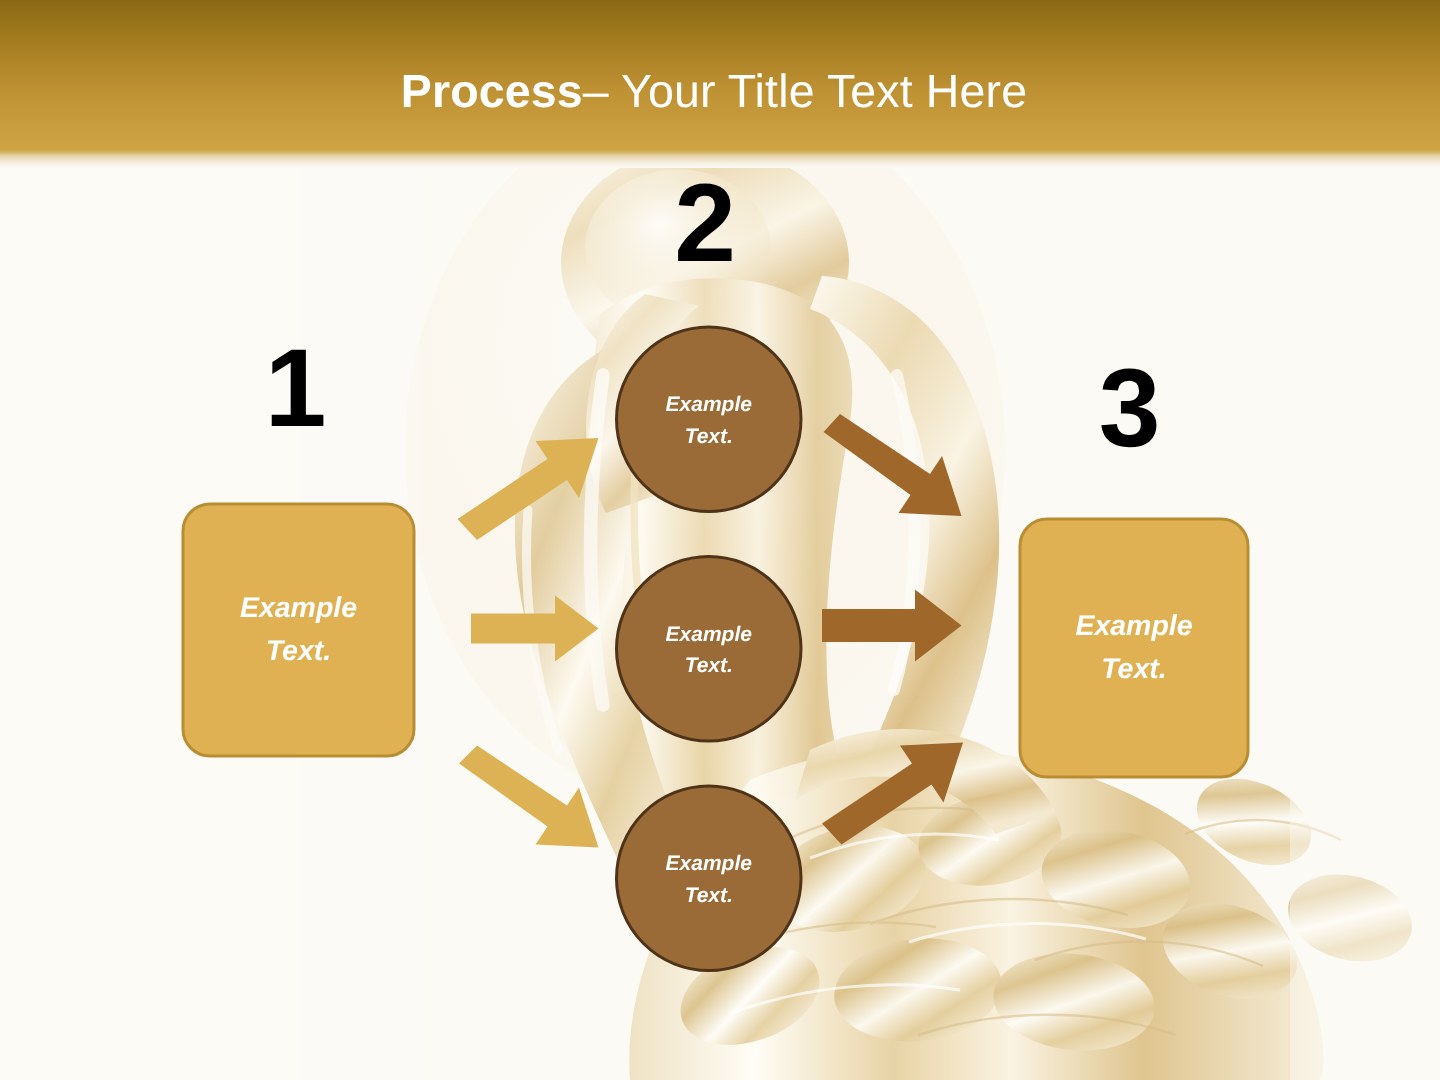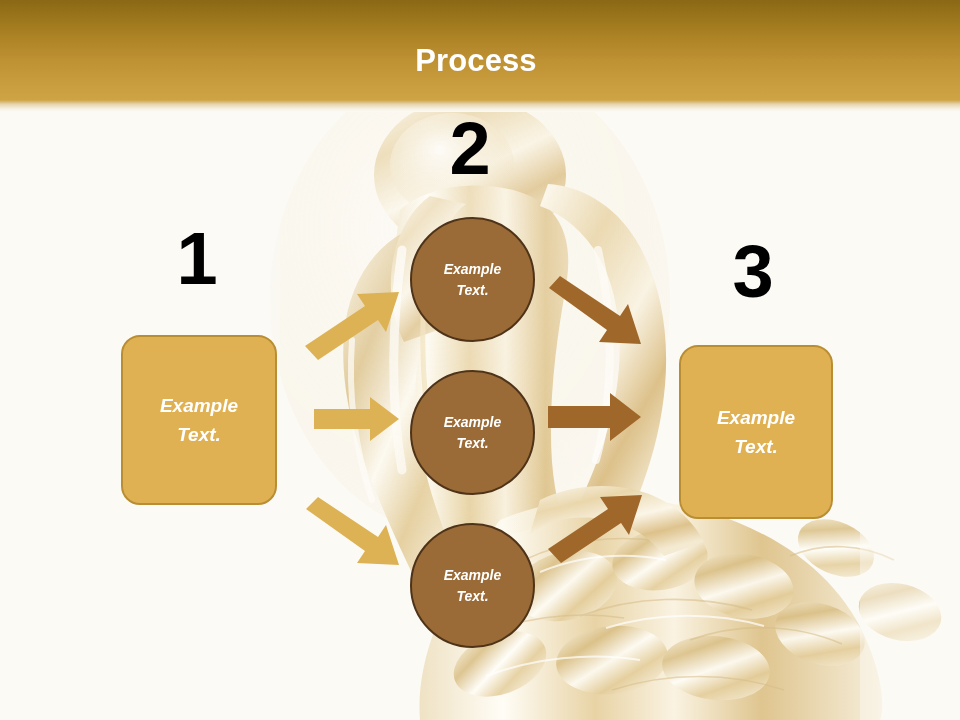--- a/index.html
+++ b/index.html
@@ -249,20 +249,21 @@
       <rect x="0" y="106" width="280" height="614" fill="#FCFAF5" opacity="0.55"></rect>
       <rect x="0" y="106" width="200" height="614" fill="#FCFAF5" opacity="0.85"></rect>
       <rect x="860" y="106" width="100" height="614" fill="#FCFAF5" opacity="0.45"></rect>
     </g>
   </svg>
 
   <div class="header-bar"></div>
   <div class="header-fade"></div>
   <div class="header-title">
     <span class="t-bold">Process</span>
+      <span class="t-rest"> – Your Title Text Here</span>
   </div>
 
   <svg class="arrow-layer" viewBox="0 0 960 720" preserveAspectRatio="none" aria-hidden="true">
 
     <g>
       <polygon fill="#DDB254" points="305,346 365,306 357,294 399,292 386,332 378,320 318,360"></polygon>
     </g>
 
     <g>
       <polygon fill="#DDB254" points="314,409 370,409 370,397 399,419 370,441 370,429 314,429"></polygon>

